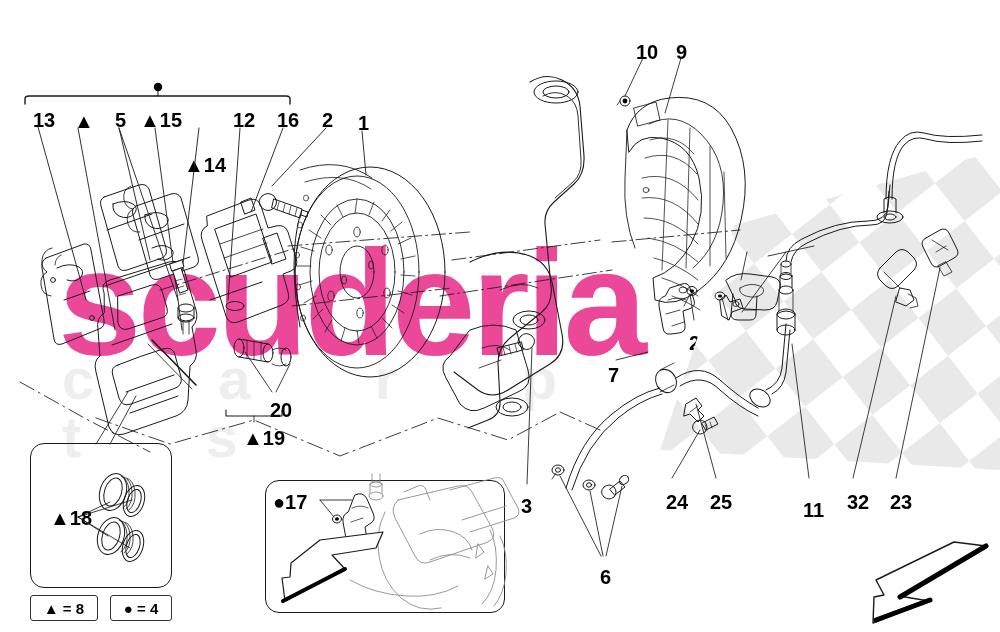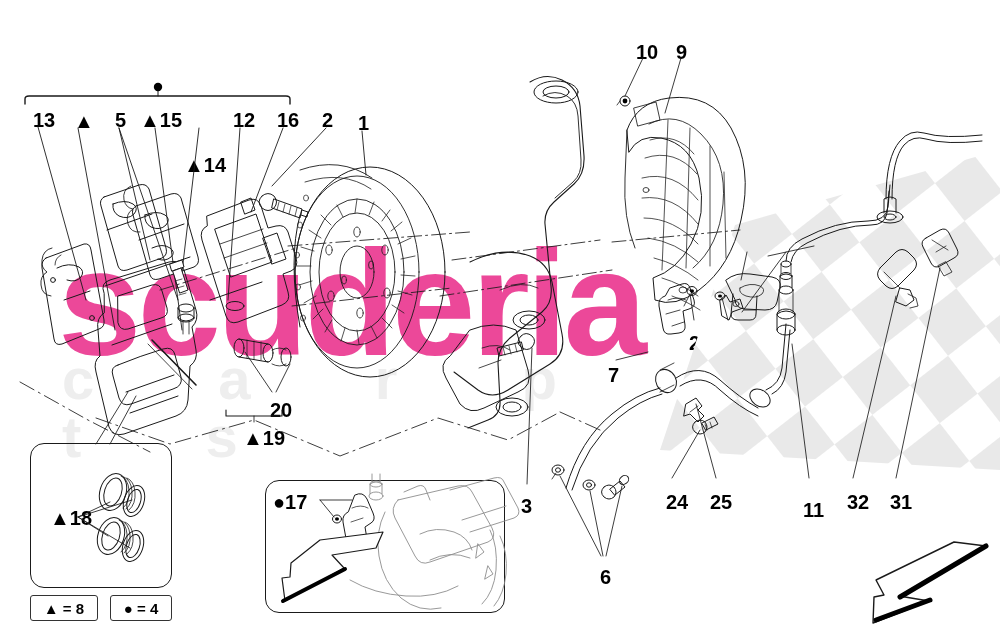--- a/index.html
+++ b/index.html
@@ -492,21 +492,21 @@
       <div class="lbl" style="left: 689px; top: 333px;">25</div>
       <div class="lbl" style="left: 723px; top: 333px;">29</div>
       <div class="lbl" style="left: 608px; top: 365px;">7</div>
       <div class="lbl" style="left: 270px; top: 400px;">20</div>
       <div class="lbl" style="left: 243px; top: 428px;">▲19</div>
       <div class="lbl" style="left: 521px; top: 496px;">3</div>
       <div class="lbl" style="left: 666px; top: 492px;">24</div>
       <div class="lbl" style="left: 710px; top: 492px;">25</div>
       <div class="lbl" style="left: 803px; top: 500px; text-align: right;">11</div>
       <div class="lbl" style="left: 847px; top: 492px;">32</div>
-      <div class="lbl" style="left: 890px; top: 492px;">31</div>
+      <div class="lbl" style="left: 890px; top: 492px;">23</div>
       <div class="lbl" style="left: 600px; top: 567px;">6</div>
       <div class="lbl" style="left: 50px; top: 508px;">▲18</div>
       <div class="lbl" style="left: 273px; top: 492px;">●17</div>
     </div>
 
   <div class="legendbox" id="legend-tri" style="left:30px;top:595px;width:68px;height:26px;">▲ = 8</div>
   <div class="legendbox" id="legend-dot" style="left:110px;top:595px;width:62px;height:26px;">● = 4</div>
 
 </div>
 

